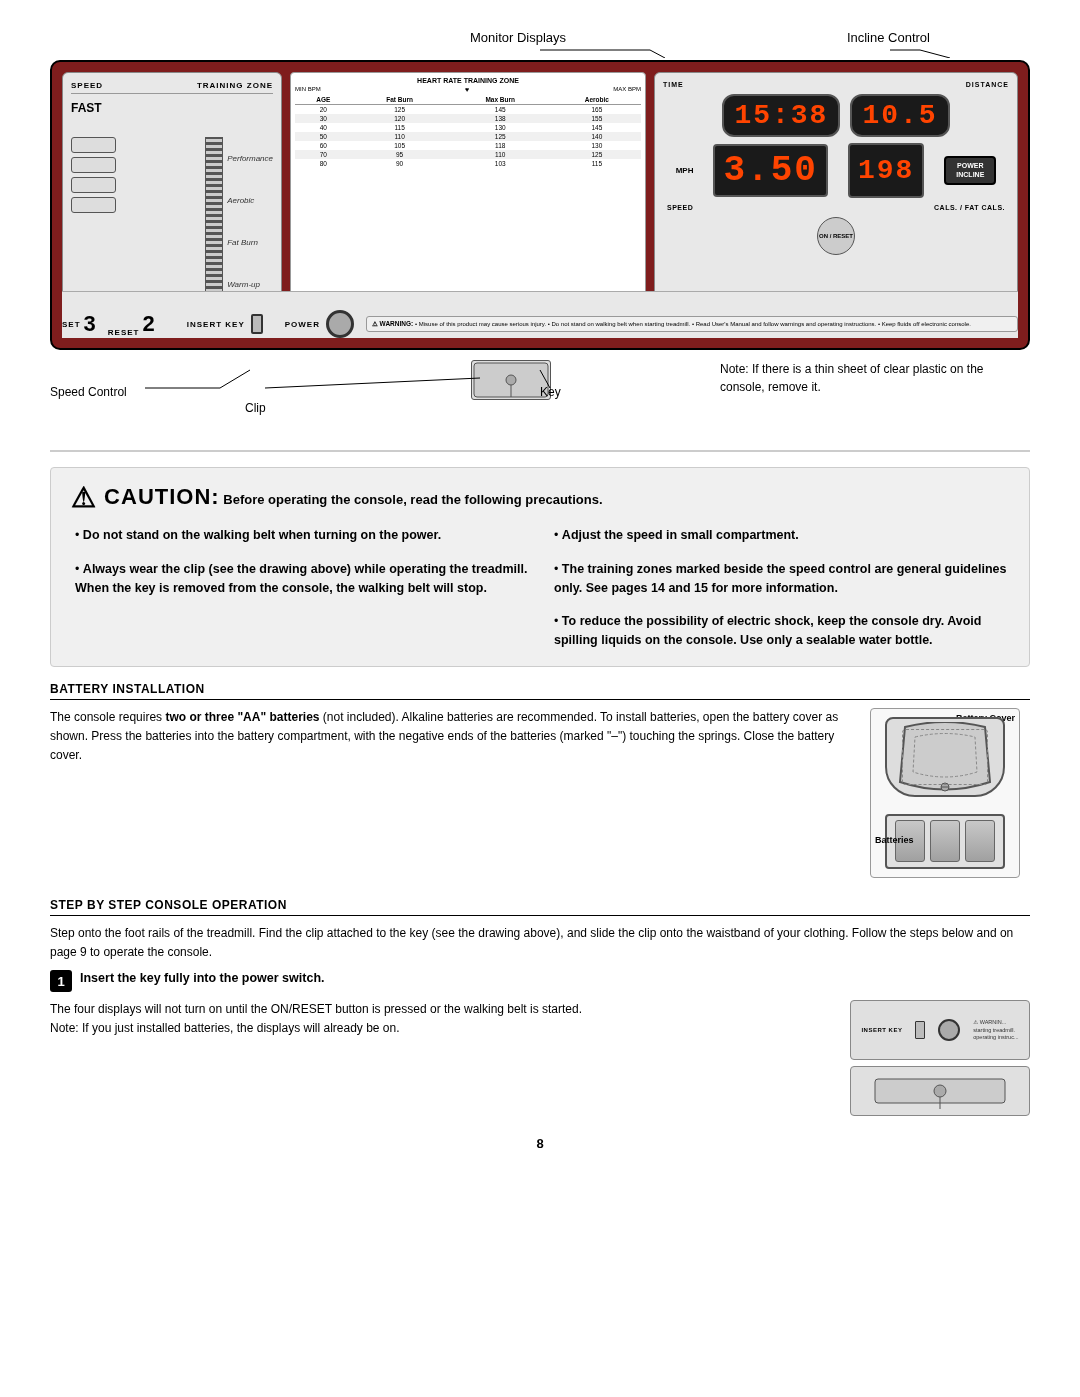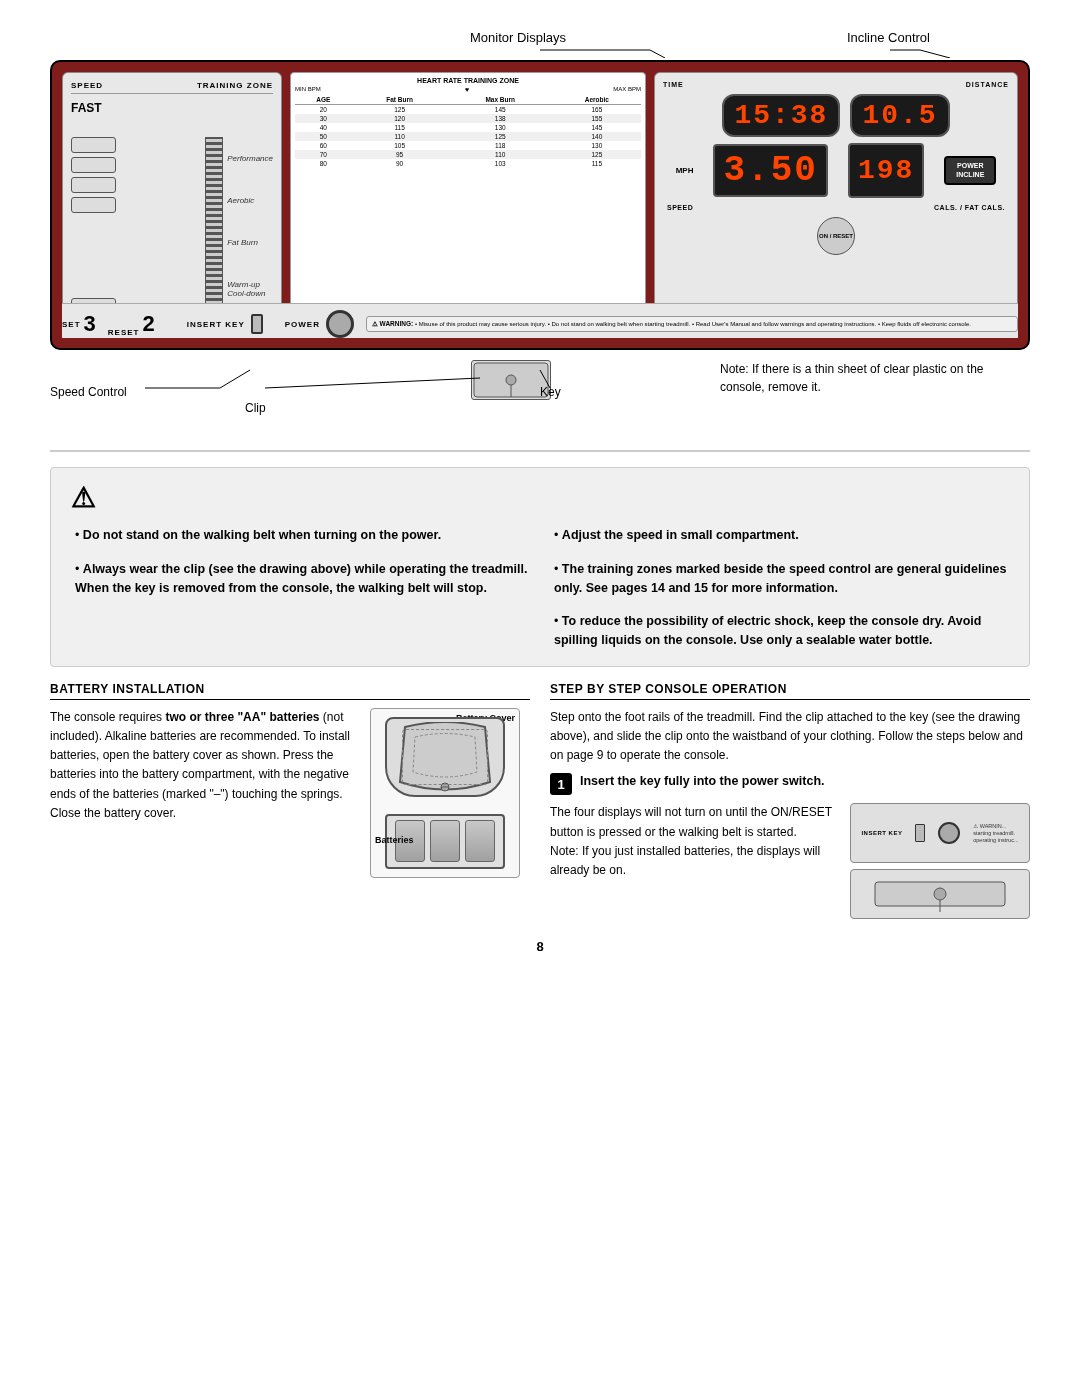--- a/index.html
+++ b/index.html
@@ -261,21 +261,21 @@
     .caution-bullet {
       font-size: 12.5px;
       line-height: 1.5;
       padding-left: 4px;
     }
     .caution-bullet strong { font-weight: bold; }
 
     
     .lower-sections {
       display: grid;
-      grid-template-columns: 1fr 1fr;
+      grid-template-columns: 1fr;
       gap: 20px;
       margin-top: 15px;
     }
 
     .section-title {
       font-size: 12px;
       font-weight: bold;
       letter-spacing: 0.5px;
       text-transform: uppercase;
       border-bottom: 1px solid #000;
@@ -556,21 +556,21 @@
       </div>
       <div class="speed-cals-labels">
         <span>SPEED</span>
         <span>CALS. / FAT CALS.</span>
       </div>
       <div style="display:flex;justify-content:center;">
         <div class="on-reset-btn" style="font-size:6px;text-align:center;">ON / RESET</div>
       </div>
     </div>
 
-    <div style="position:absolute;bottom:10px;left:10px;right:10px;display:flex;align-items:center;gap:12px;border-top:1px solid #aaa;padding-top:6px;background:#e8e8e8;">
+    <div style="position:absolute;bottom:10px;left:10px;right:10px;display:flex;align-items:center;gap:12px;border-top:1px solid #aaa;padding-top:18px;background:#e8e8e8;">
       <div style="display:flex;align-items:center;gap:3px;">
         <span style="font-size:8px;font-weight:bold;letter-spacing:1px;">SET</span>
         <span style="font-size:22px;font-weight:bold;">3</span>
       </div>
       <div style="display:flex;align-items:flex-end;gap:3px;">
         <span style="font-size:8px;font-weight:bold;letter-spacing:1px;">RESET</span>
         <span style="font-size:22px;font-weight:bold;">2</span>
       </div>
       <div style="display:flex;align-items:center;gap:6px;margin-left:20px;">
         <span style="font-size:8px;font-weight:bold;letter-spacing:1px;">INSERT KEY</span>
@@ -612,20 +612,24 @@
       <line x1="500" y1="28" x2="490" y2="10" stroke="#000" stroke-width="1"></line>
     </svg>
   </div>
 </div>
 
 <hr style="border:1px solid #ccc;margin:10px 0;">
 
 <div class="caution-section">
   <div class="caution-header">
     <span class="caution-icon">⚠</span>
+    <div>
+      <span class="caution-word">CAUTION:</span>
+      <span class="caution-intro">Before operating the console, read the following precautions.</span>
+    </div>
   </div>
 
   <div>
     <p class="caution-bullet">
       • <strong>Do not stand on the walking belt when turning on the power.</strong>
     </p>
     <br>
     <p class="caution-bullet">
       • <strong>Always wear the clip (see the drawing above) while operating the treadmill. When the key is removed from the console, the walking belt will stop.</strong>
     </p>

